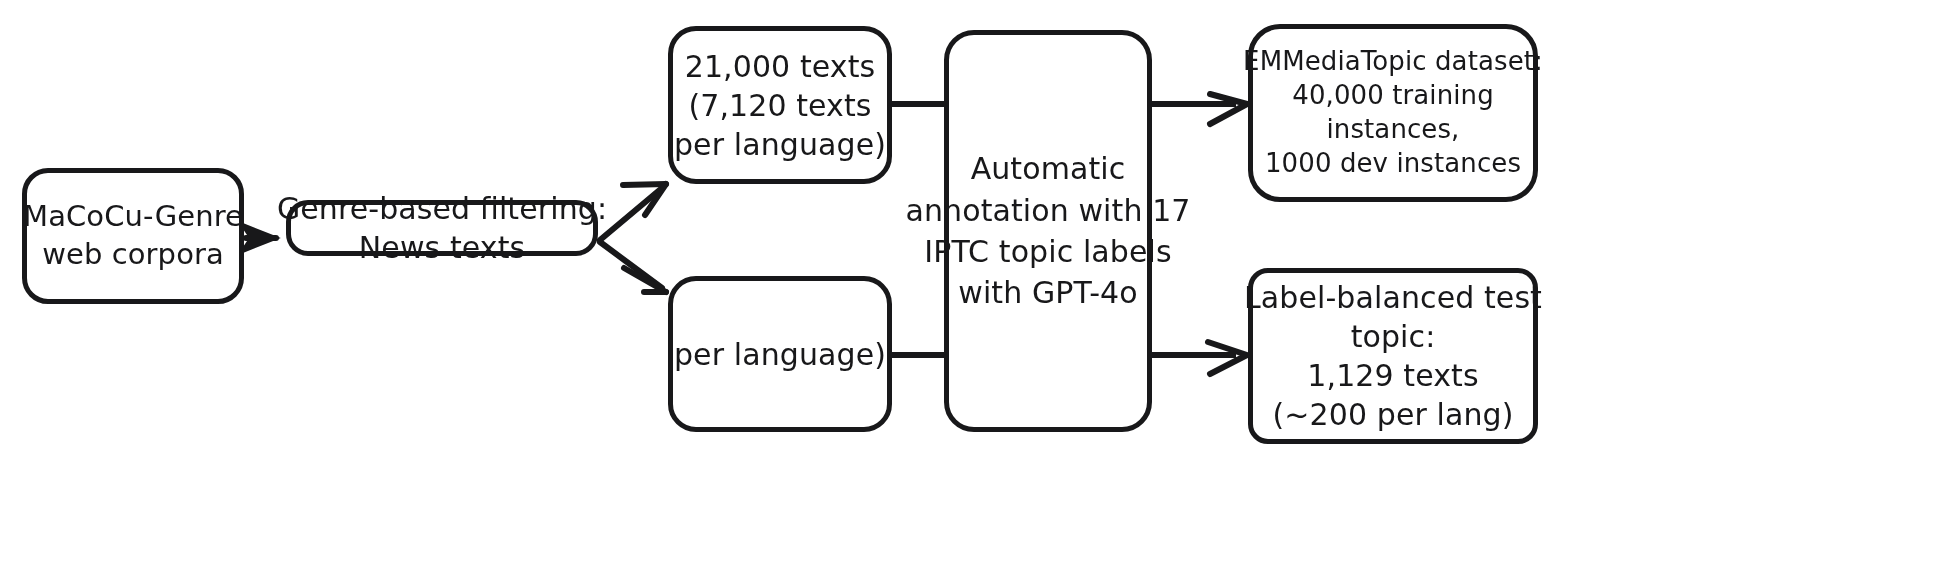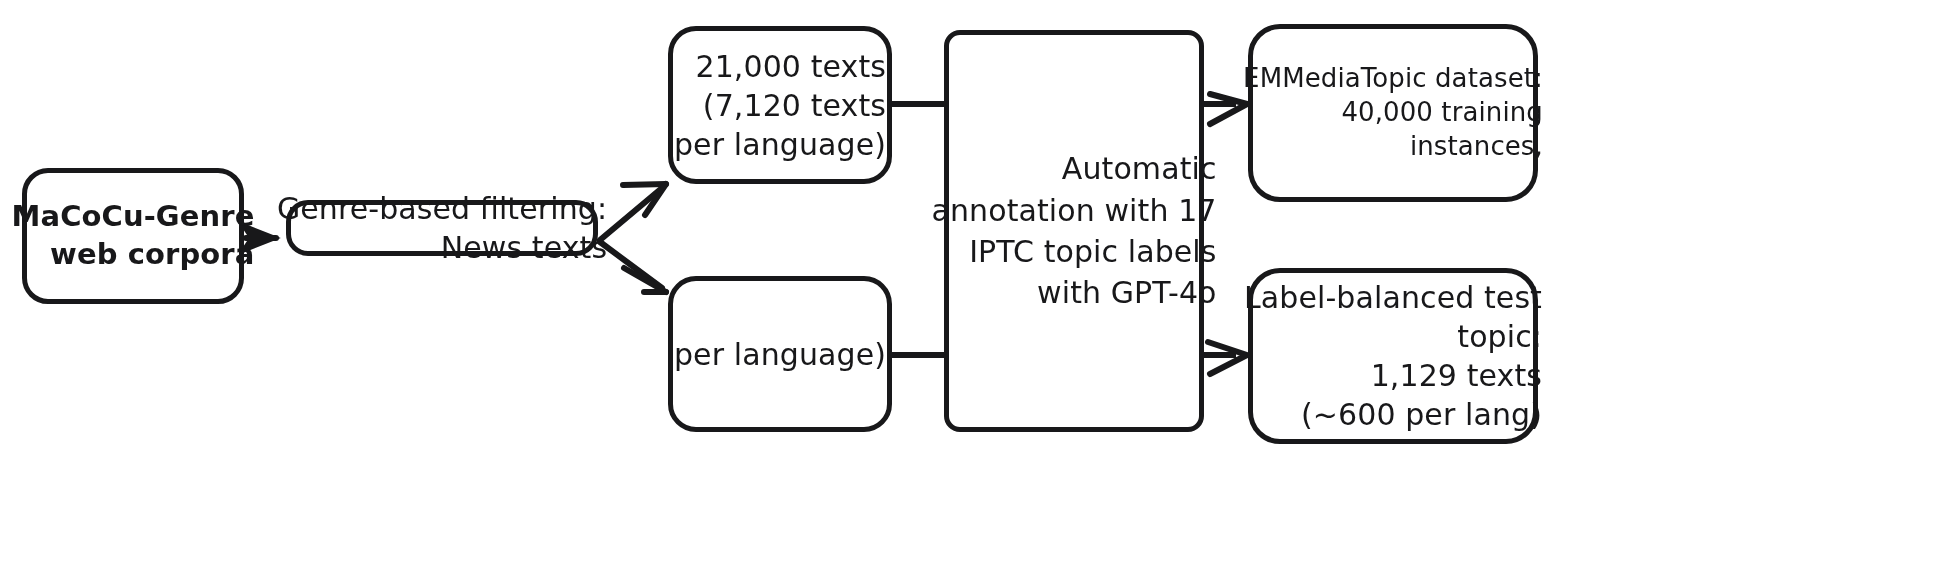--- a/index.html
+++ b/index.html
@@ -27,42 +27,42 @@
     pointer-events: none;
   }
   .node {
     position: absolute;
     box-sizing: border-box;
     background: #ffffff;
     border: 5px solid #18181a;
     display: flex;
     align-items: center;
     justify-content: center;
-    text-align: right;
+    text-align: center;
     color: #18181a;
     z-index: 2;
   }
   .node .lines {
     padding: 0 10px;
     line-height: 1.30;
     font-size: 30px;
     letter-spacing: 0.1px;
   }
   .node .lines .ln { display: block; white-space: nowrap; }
 
   
   #node-corpora   { left: 22px;   top: 168px; width: 222px; height: 136px; border-radius: 26px; }
   #node-filtering { left: 286px;  top: 200px; width: 312px; height: 56px;  border-radius: 22px; }
   #node-train-pool{ left: 668px;  top: 26px;  width: 224px; height: 158px; border-radius: 28px; }
   #node-test-pool { left: 668px;  top: 276px; width: 224px; height: 156px; border-radius: 28px; }
-  #node-annotation{ left: 944px;  top: 30px;  width: 260px; height: 402px; border-radius: 16px; }
+  #node-annotation{ left: 944px;  top: 30px;  width: 208px; height: 402px; border-radius: 30px; }
   #node-dataset   { left: 1248px; top: 24px;  width: 290px; height: 178px; border-radius: 32px; }
-  #node-testsets  { left: 1248px; top: 268px; width: 290px; height: 176px; border-radius: 32px; }
+  #node-testsets  { left: 1248px; top: 268px; width: 290px; height: 176px; border-radius: 20px; }
 
-  #node-corpora   .lines { font-size: 29px; font-weight: bold; }
+  #node-corpora   .lines { font-size: 29px; }
   #node-annotation .lines { font-size: 30px; line-height: 1.38; }
   #node-dataset   .lines { font-size: 26px; }
   #node-testsets  .lines { font-size: 30px; }
 </style>
 </head>
 <body>
 
 <div id="canvas">
 
   <svg id="edges" viewBox="0 0 1940 578" xmlns="http://www.w3.org/2000/svg">
@@ -134,25 +134,26 @@
       <span class="ln">IPTC topic labels</span>
       <span class="ln">with GPT-4o</span>
     </div>
   </div>
 
   <div class="node" id="node-dataset">
     <div class="lines">
       <span class="ln">EMMediaTopic dataset:</span>
       <span class="ln">40,000 training</span>
       <span class="ln">instances,</span>
+      <span class="ln">1000 dev instances</span>
     </div>
   </div>
 
   <div class="node" id="node-testsets">
     <div class="lines">
       <span class="ln">Label-balanced test</span>
       <span class="ln">topic:</span>
       <span class="ln">1,129 texts</span>
-      <span class="ln">(~600 per lang)</span>
+      <span class="ln">(~200 per lang)</span>
     </div>
   </div>
 
 </div>
 
 </body></html>

